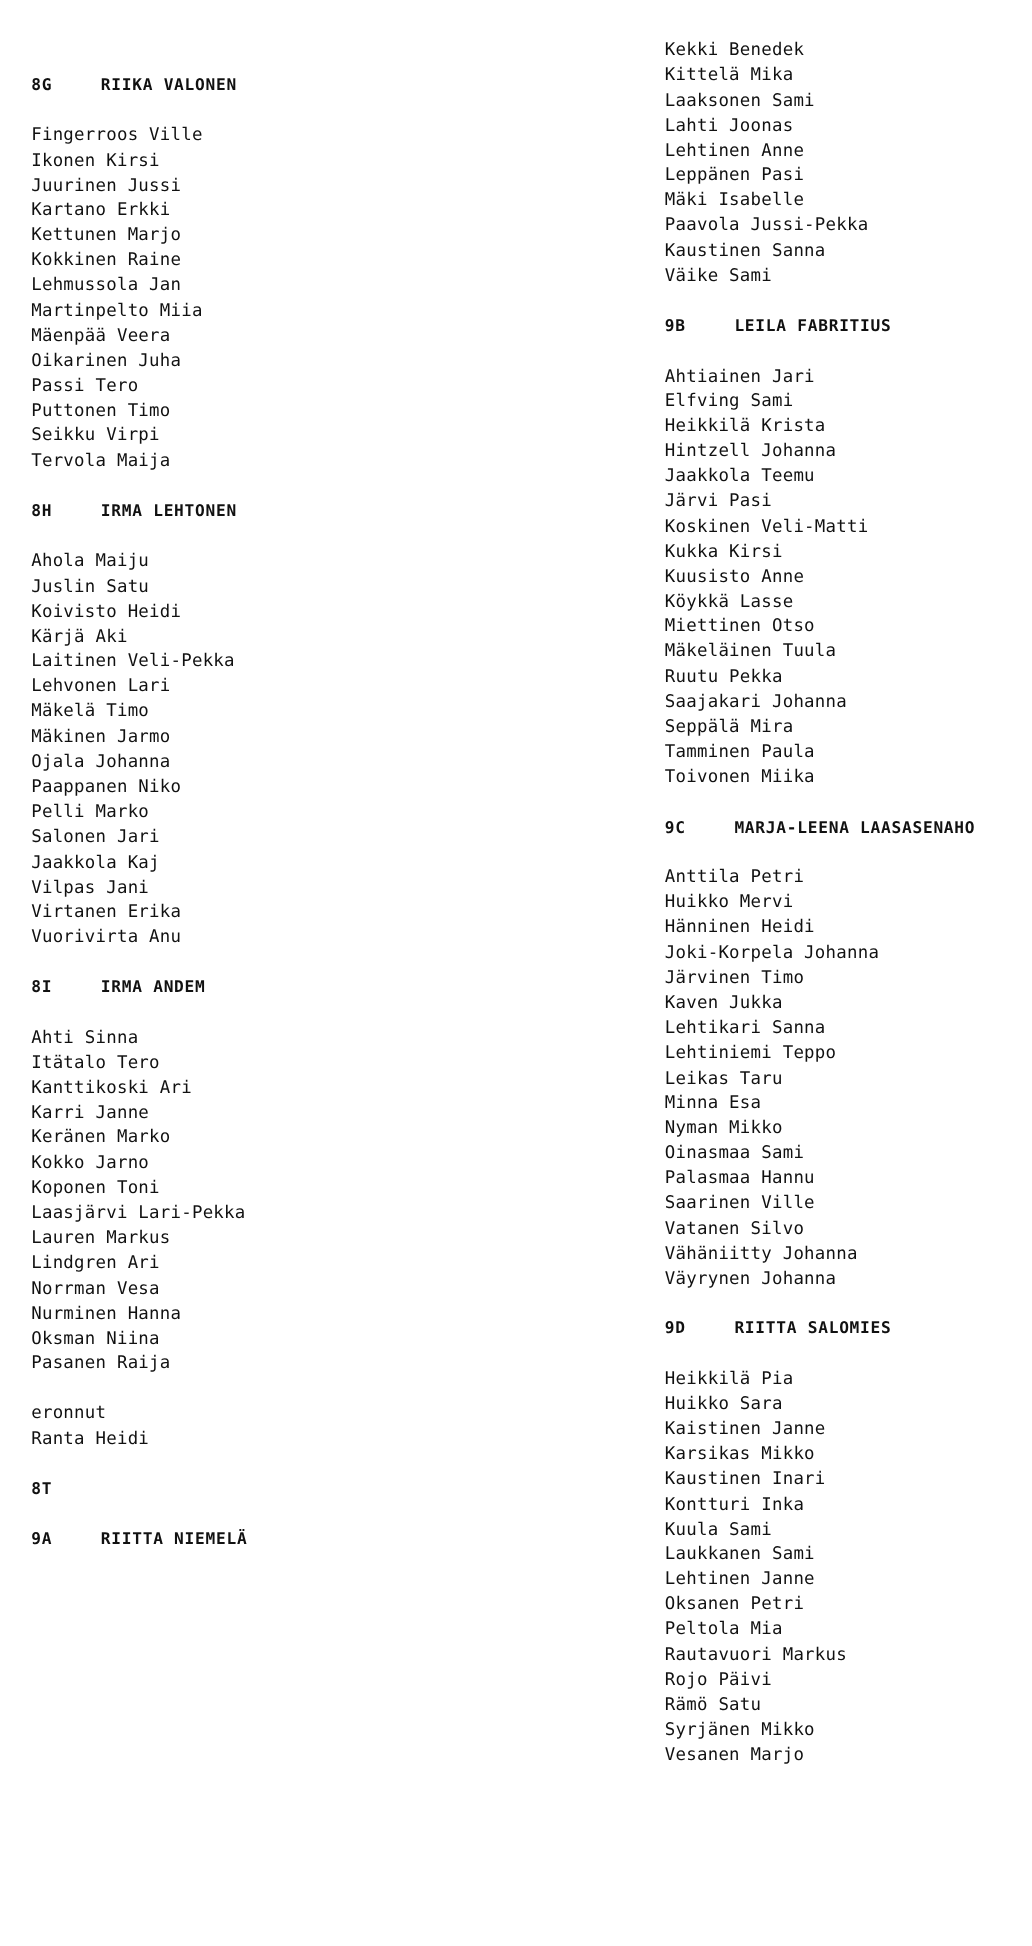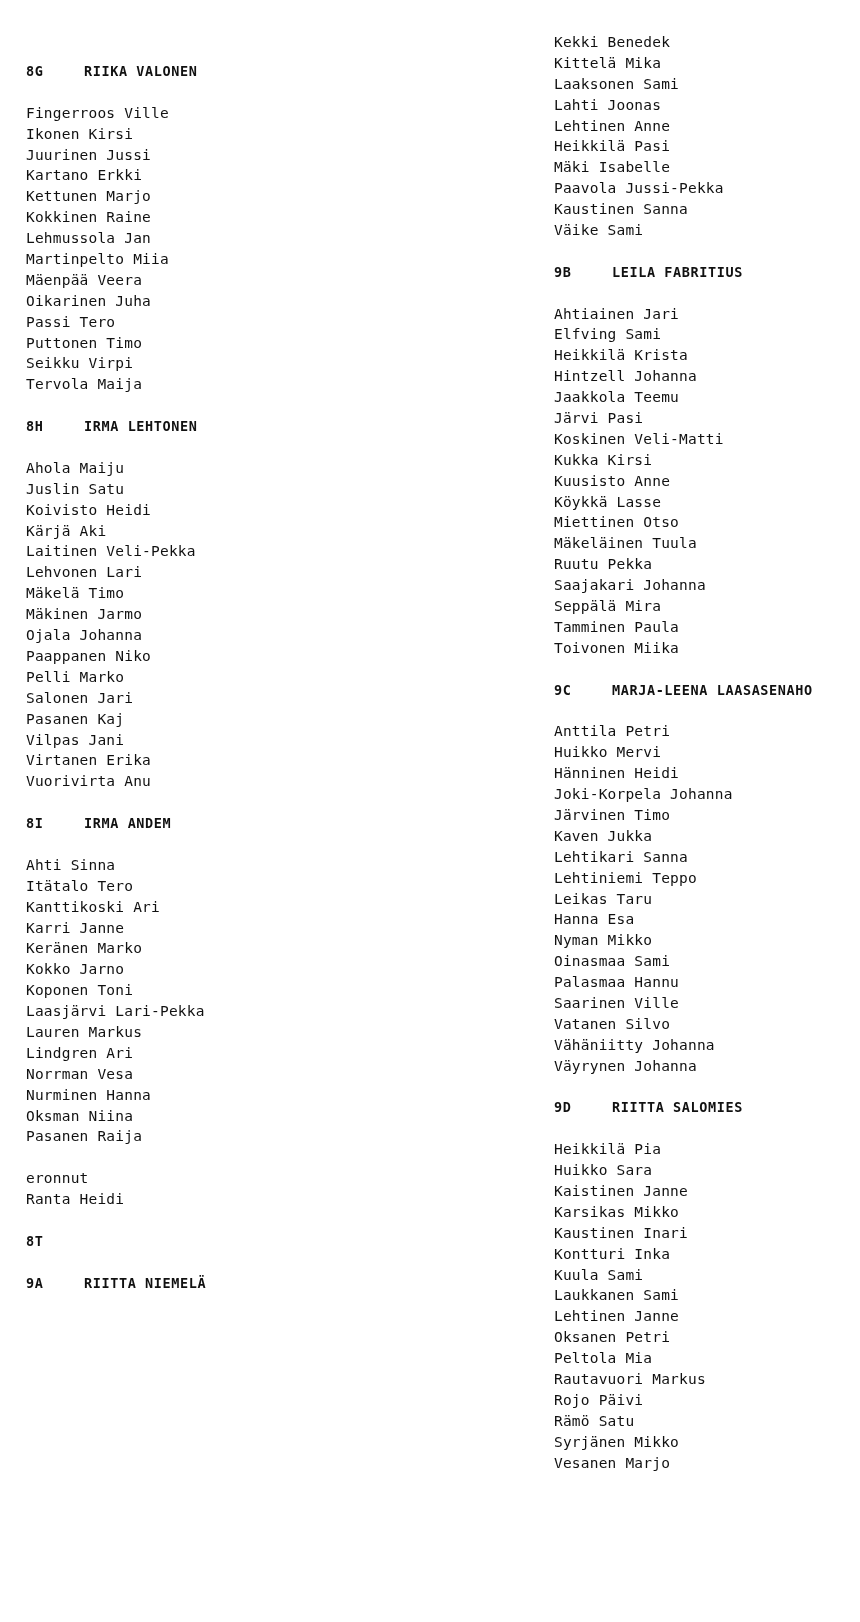--- a/index.html
+++ b/index.html
@@ -46,21 +46,21 @@
       <div class="line">Koivisto Heidi</div>
       <div class="line">Kärjä Aki</div>
       <div class="line">Laitinen Veli-Pekka</div>
       <div class="line">Lehvonen Lari</div>
       <div class="line">Mäkelä Timo</div>
       <div class="line">Mäkinen Jarmo</div>
       <div class="line">Ojala Johanna</div>
       <div class="line">Paappanen Niko</div>
       <div class="line">Pelli Marko</div>
       <div class="line">Salonen Jari</div>
-      <div class="line">Pasanen Kaj</div>
+      <div class="line">Jaakkola Kaj</div>
       <div class="line">Vilpas Jani</div>
       <div class="line">Virtanen Erika</div>
       <div class="line">Vuorivirta Anu</div>
     </div>
   <div class="gap"></div>
 
   <div class="line hdr"><span class="cls">8I</span><span>IRMA ANDEM</span></div>
   <div class="gap"></div>
   <div class="list">
       <div class="line">Ahti Sinna</div>
@@ -93,21 +93,21 @@
   <div class="gap"></div>
 </div>
 
 <div class="col col-right">
   <div class="list">
       <div class="line">Kekki Benedek</div>
       <div class="line">Kittelä Mika</div>
       <div class="line">Laaksonen Sami</div>
       <div class="line">Lahti Joonas</div>
       <div class="line">Lehtinen Anne</div>
-      <div class="line">Heikkilä Pasi</div>
+      <div class="line">Leppänen Pasi</div>
       <div class="line">Mäki Isabelle</div>
       <div class="line">Paavola Jussi-Pekka</div>
       <div class="line">Kaustinen Sanna</div>
       <div class="line">Väike Sami</div>
     </div>
   <div class="gap"></div>
 
   <div class="line hdr"><span class="cls">9B</span><span>LEILA FABRITIUS</span></div>
   <div class="gap"></div>
   <div class="list">
@@ -136,21 +136,21 @@
   <div class="list">
       <div class="line">Anttila Petri</div>
       <div class="line">Huikko Mervi</div>
       <div class="line">Hänninen Heidi</div>
       <div class="line">Joki-Korpela Johanna</div>
       <div class="line">Järvinen Timo</div>
       <div class="line">Kaven Jukka</div>
       <div class="line">Lehtikari Sanna</div>
       <div class="line">Lehtiniemi Teppo</div>
       <div class="line">Leikas Taru</div>
-      <div class="line">Hanna Esa</div>
+      <div class="line">Minna Esa</div>
       <div class="line">Nyman Mikko</div>
       <div class="line">Oinasmaa Sami</div>
       <div class="line">Palasmaa Hannu</div>
       <div class="line">Saarinen Ville</div>
       <div class="line">Vatanen Silvo</div>
       <div class="line">Vähäniitty Johanna</div>
       <div class="line">Väyrynen Johanna</div>
     </div>
   <div class="gap"></div>
 

